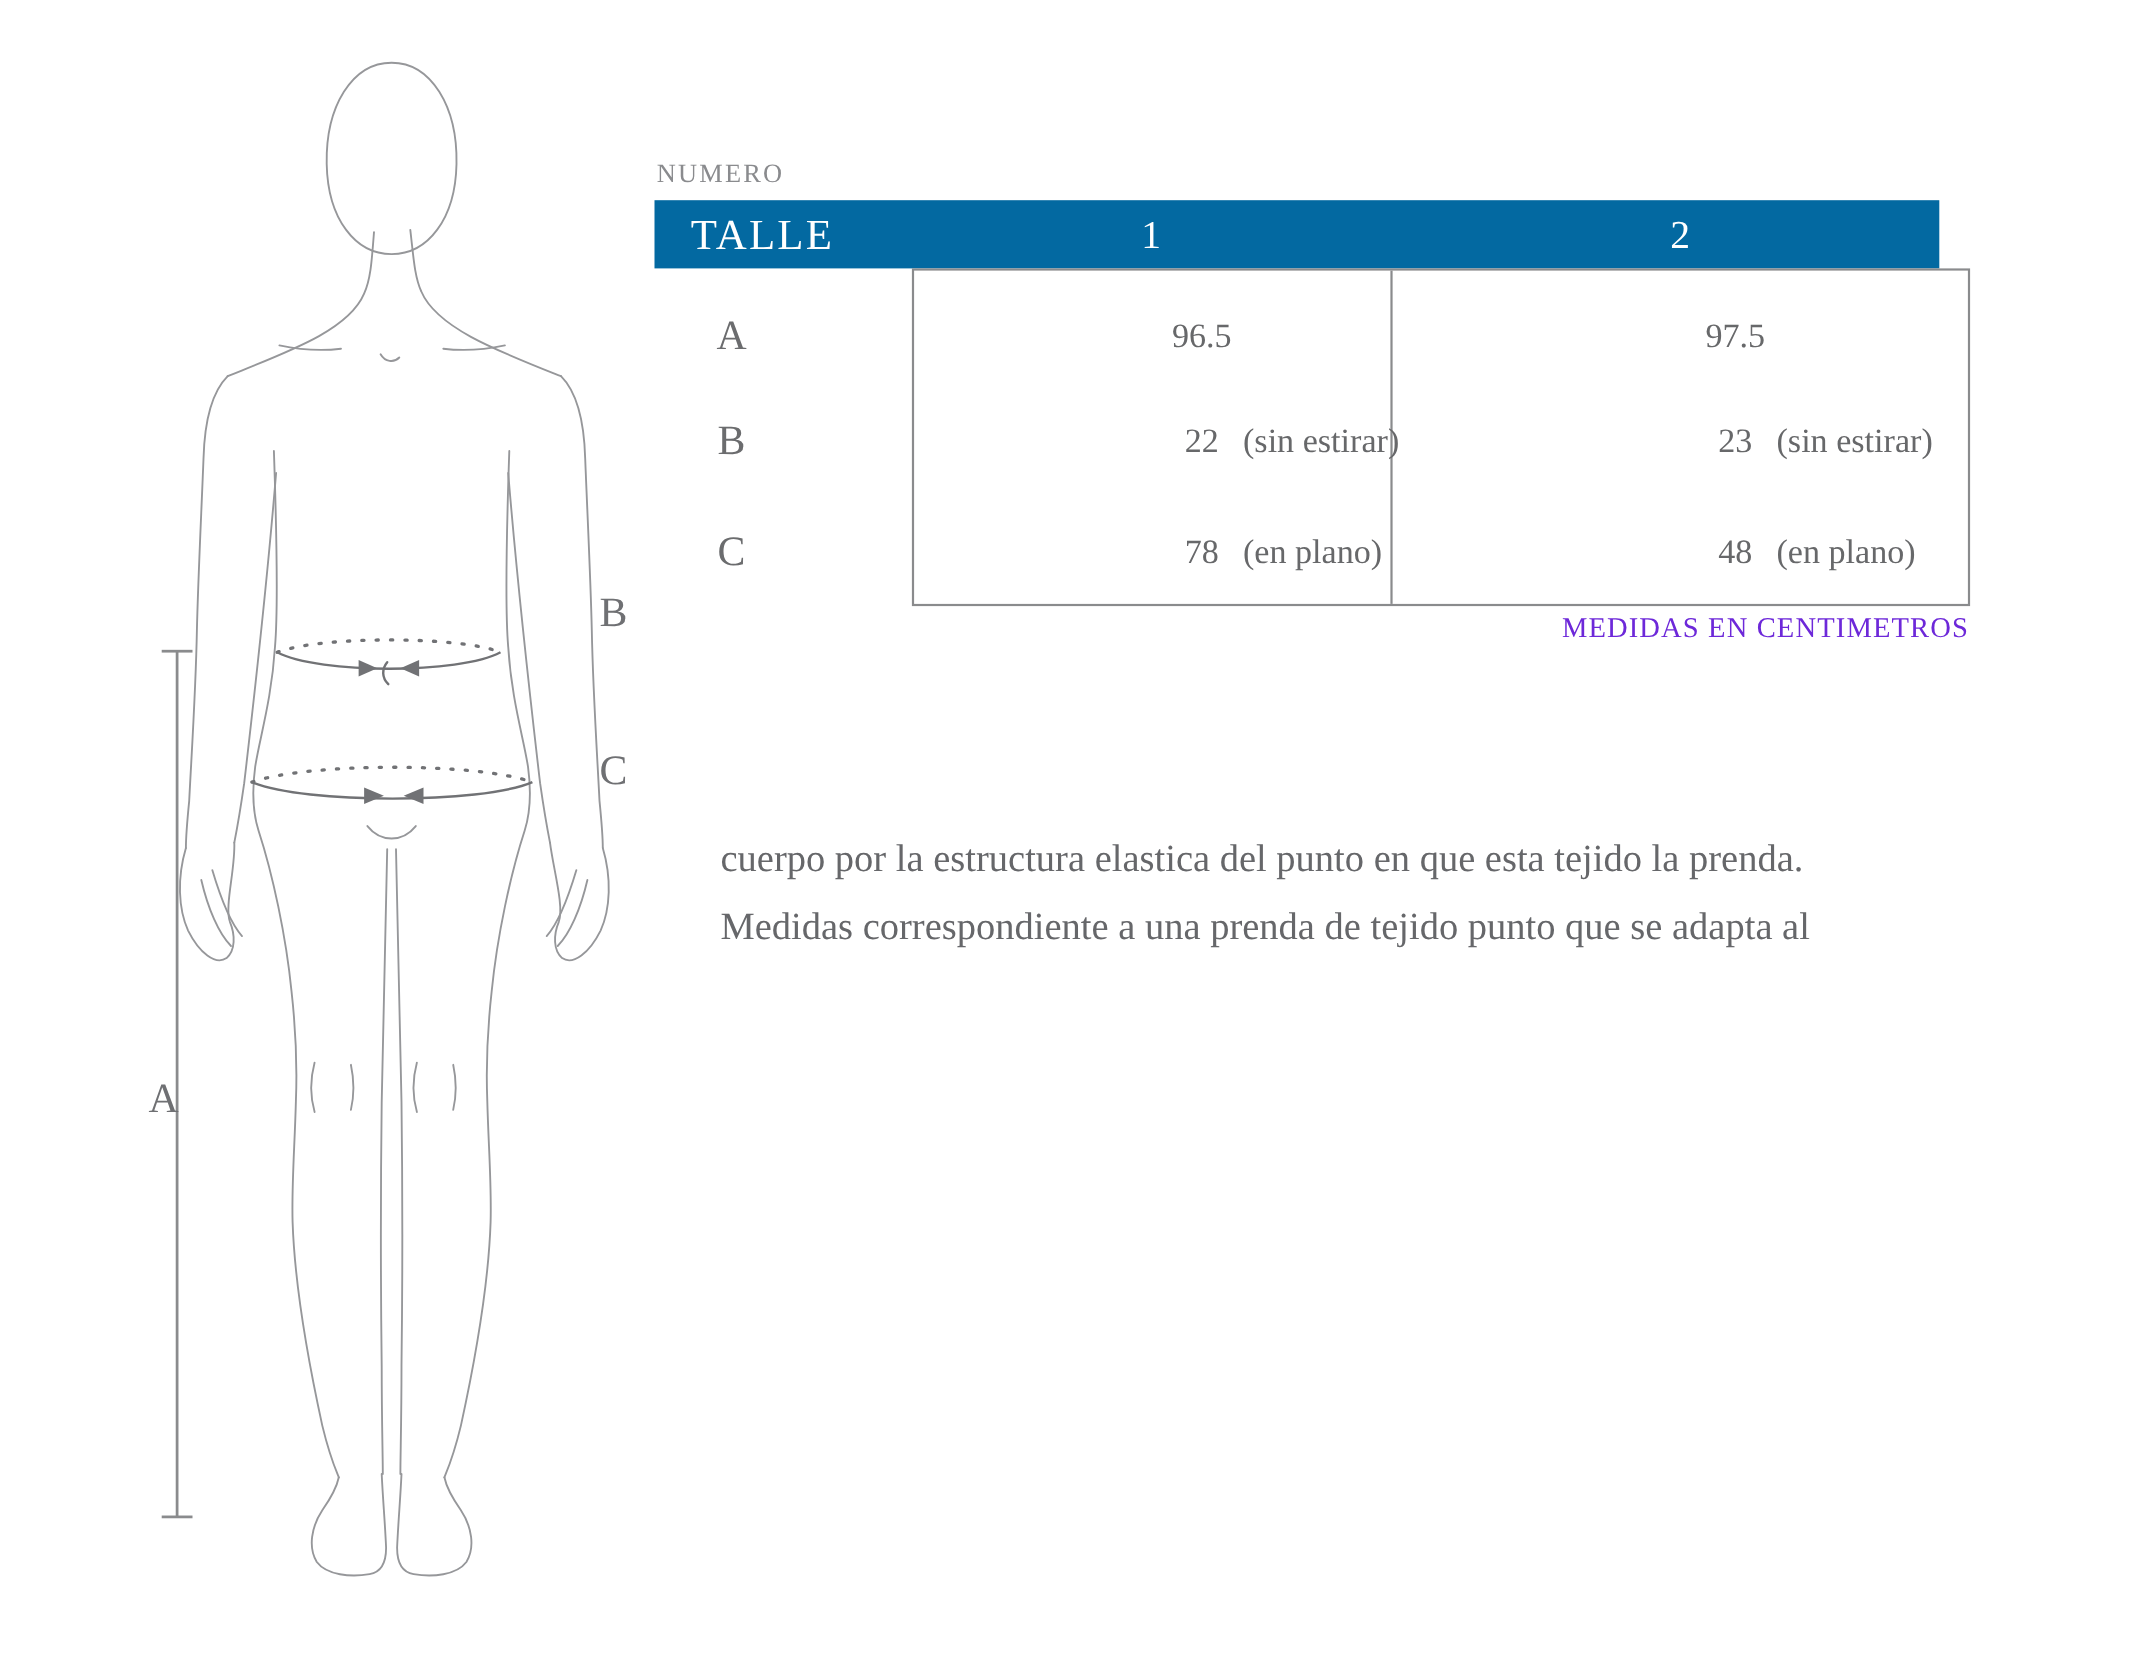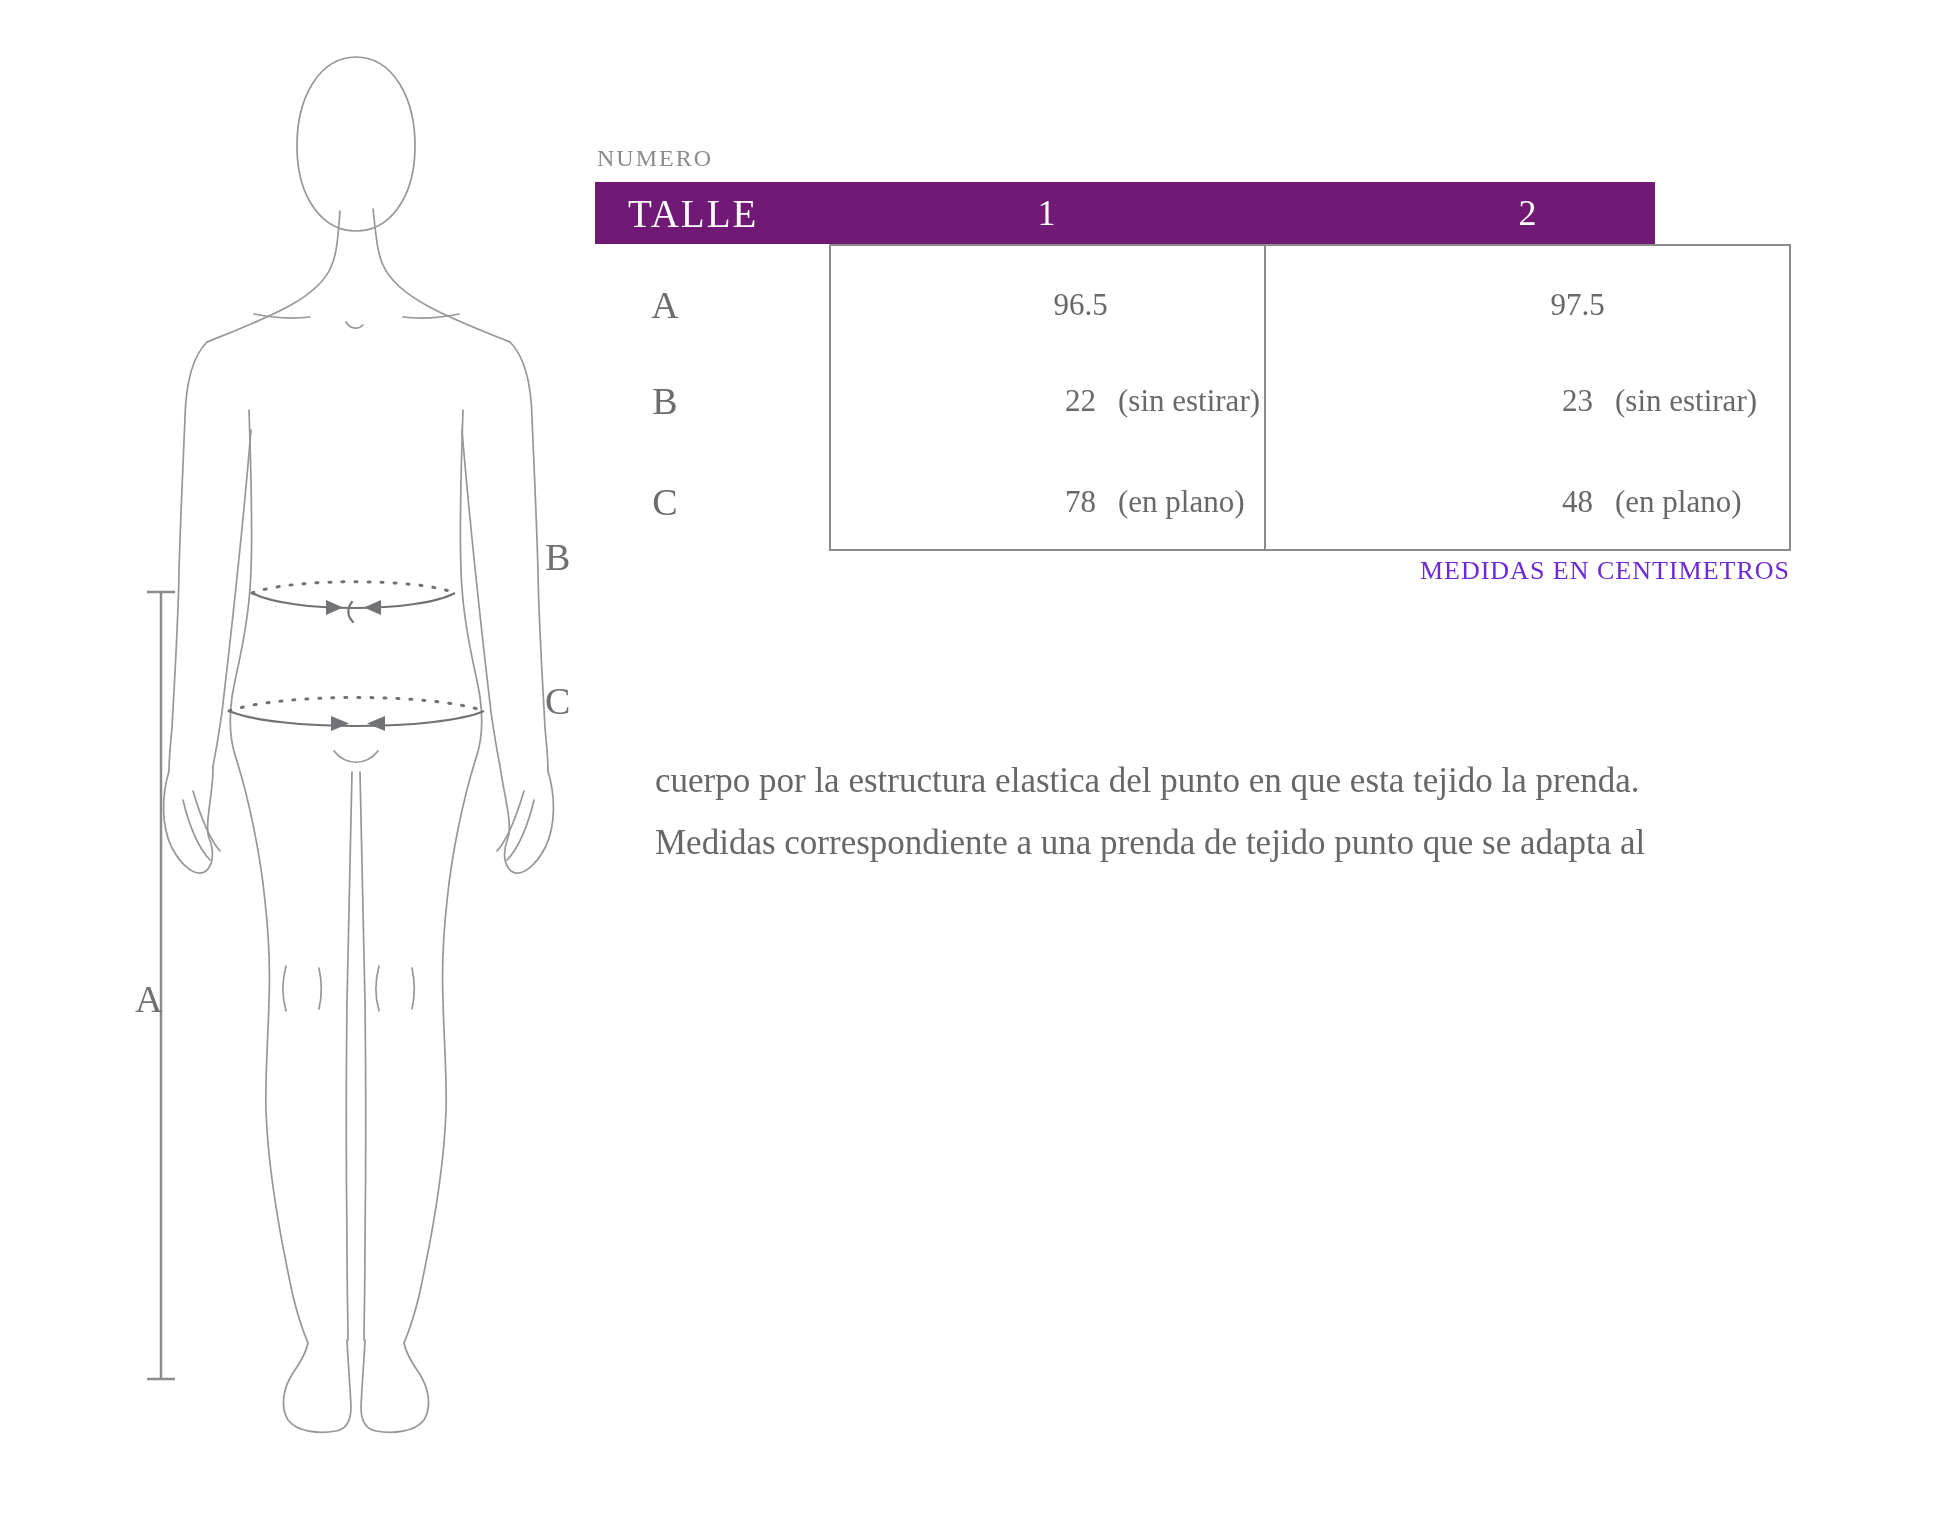--- a/index.html
+++ b/index.html
@@ -19,22 +19,22 @@
     color:#6f7073;
   }
   
   .numero{
     position:absolute;left:597px;top:140px;
     font-size:24px;line-height:36px;letter-spacing:2px;
     color:#8a8b8e;
   }
   .header-bar{
     position:absolute;left:595px;top:182px;
-    width:1060px;height:62px;
-    background:#701a75;
+    width:1168px;height:62px;
+    background:#0369a1;
   }
   .header-talle{
     position:absolute;left:33px;top:0;height:62px;
     display:flex;align-items:center;
     font-size:39px;letter-spacing:2px;color:#ffffff;
   }
   .hcol{
     position:absolute;top:0;height:62px;
     display:flex;align-items:center;justify-content:center;
     font-size:36px;color:#ffffff;
@@ -59,21 +59,21 @@
     position:absolute;left:0;width:140px;height:52px;
     display:flex;align-items:center;justify-content:center;
     font-size:38px;color:#6b6c6e;
   }
   .trow .cell{
     position:absolute;top:0;height:52px;
     display:grid;grid-template-columns:1fr auto 1fr;
     align-items:center;
     font-size:31px;color:#67686a;
   }
-  .trow .cell.c1{left:232px;width:507px;}
+  .trow .cell.c1{left:244px;width:507px;}
   .trow .cell.c2{left:669px;width:627px;}
   .trow .cell .num{grid-column:2;}
   .trow .cell .note{grid-column:3;justify-self:start;margin-left:22px;white-space:nowrap;}
   .trow .cell .note:empty{display:none;}
   .row-a{top:305px;} .row-b{top:401px;} .row-c{top:502px;}
   .footnote{
     position:absolute;left:995px;top:555px;width:795px;
     text-align:right;
     font-size:26px;letter-spacing:1px;line-height:32px;
     color:#6d28d9;

